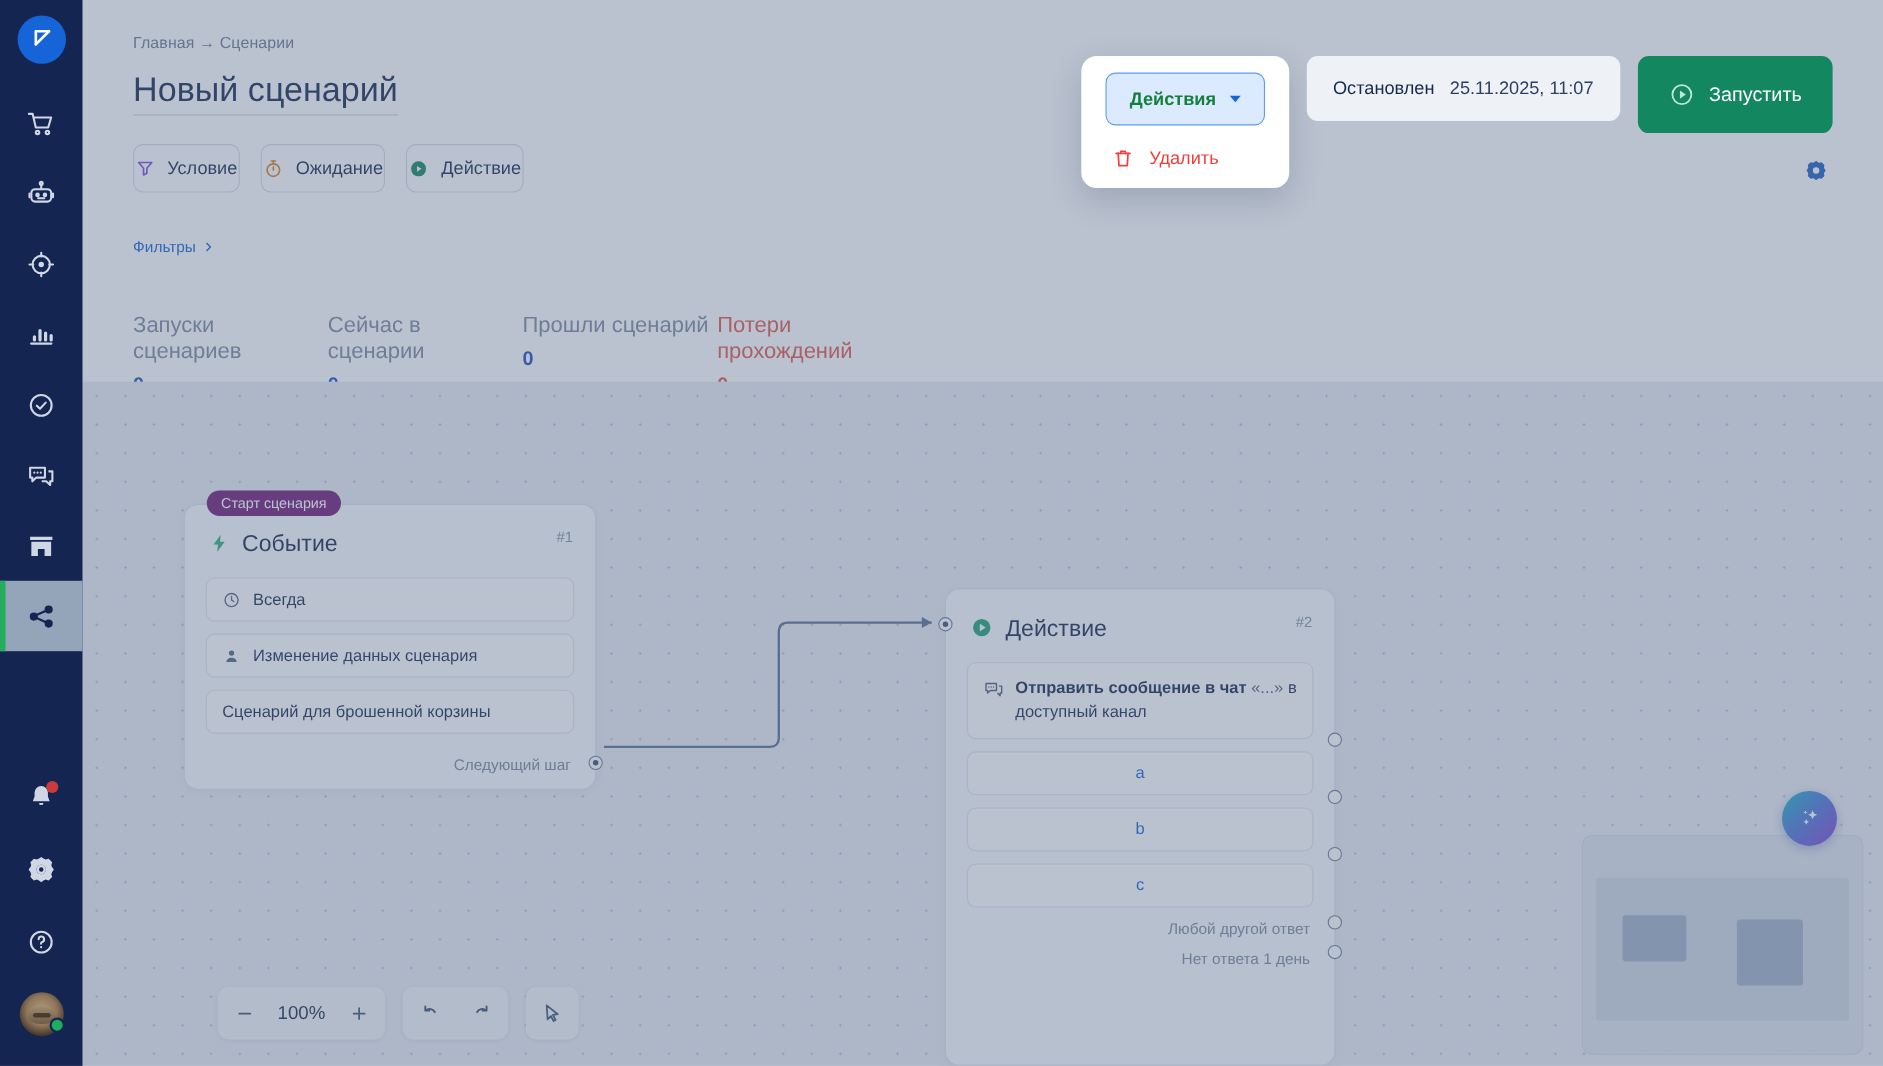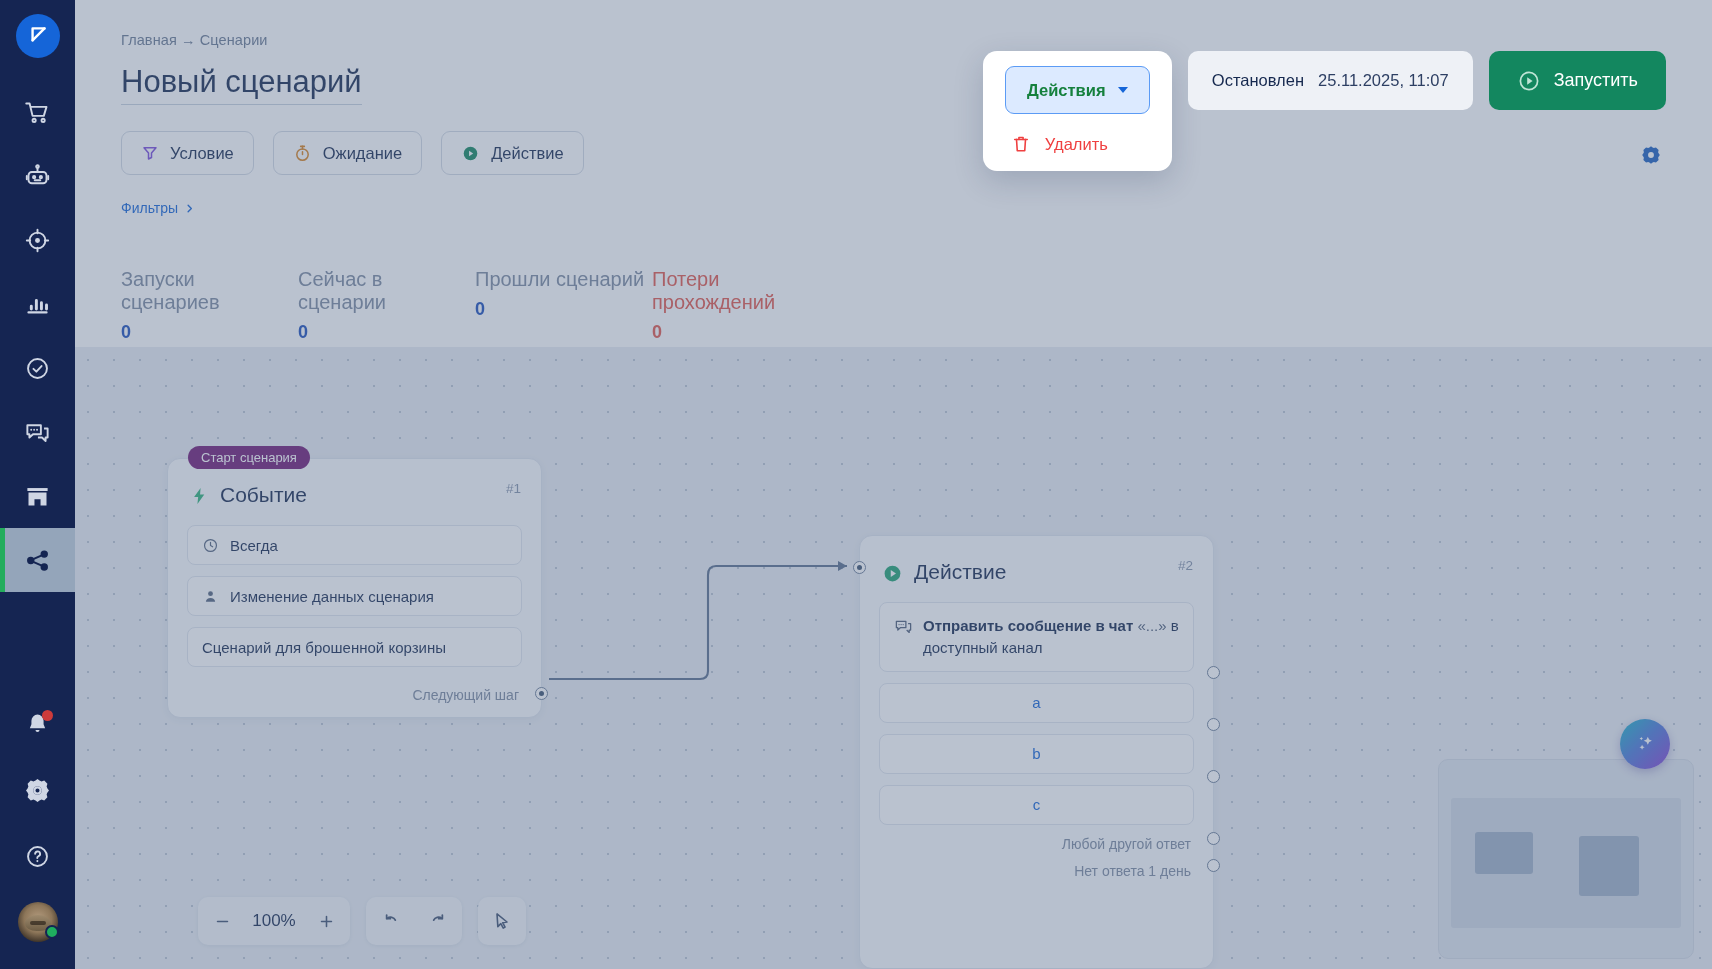--- a/index.html
+++ b/index.html
@@ -79,28 +79,28 @@
     font-size: 14.5px; color: #6a7a93; letter-spacing: .1px;
   }
   .page-title {
     font-size: 31px; color: #16294f; font-weight: 400;
     margin-top: 16px; display: inline-block;
     border-bottom: 1px solid #c9d2de; padding-bottom: 4px;
   }
 
   .chip-row { margin-top: 26px; display: flex; gap: 19px; }
   .chip {
-    height: 44px; padding: 0 19px;
+    height: 44px; padding: 0 1px;
     border: 1px solid #d3dae4; border-radius: 9px; background: #fff;
     display: flex; align-items: center; gap: 11px;
     font-size: 16.5px; color: #16294f; cursor: pointer;
   }
 
   .filters {
-    margin-top: 25px; font-size: 14px; color: #1565d8;
+    margin-top: 41px; font-size: 14px; color: #1565d8;
     display: inline-flex; align-items: center; gap: 6px; cursor: pointer;
   }
 
   .stats { margin-top: 19px; display: flex; gap: 0; }
   .stat { width: 177px; }
   .stat-label { font-size: 20px; color: #7c8aa0; margin-top: 32px; }
   .stat-label.danger { color: #e2574c; }
   .stat-value { margin-top: 8px; font-size: 18px; color: #1c4fbb; font-weight: 700; }
   .stat-value.danger { color: #e2574c; }
 
@@ -133,21 +133,21 @@
     margin-top: 20px; display: flex; align-items: center; gap: 14px;
     color: #ef4040; font-size: 16.5px; cursor: pointer; padding-left: 6px;
   }
   .status-card {
     height: 59px; padding: 12px 24px; border-radius: 10px;
     background: #eef1f6; display: flex; align-items: center; gap: 14px;
     font-size: 16.5px; color: #16294f; white-space: nowrap;
   }
   .status-date { color: #2d3f63; }
   .run-btn {
-    height: 59px; padding: 0 28px; border-radius: 10px;
+    height: 70px; padding: 0 28px; border-radius: 10px;
     background: #13875f; color: #fff; font-size: 18px;
     display: flex; align-items: center; gap: 13px; cursor: pointer; border: none;
   }
 
   
   .canvas {
     position: absolute; left: 75px; top: 347px;
     width: 1637px; height: 622px;
     background-color: #e9edf3;
     background-image: radial-gradient(#b9c3d1 1.2px, transparent 1.2px);
@@ -162,21 +162,21 @@
   }
   .node-1 { left: 92px; top: 111px; width: 375px; height: 260px; }
   .node-2 { left: 784px; top: 188px; width: 355px; height: 434px; }
 
   .start-badge {
     position: absolute; left: 20px; top: -13px;
     background: #701a75; color: #fff;
     font-size: 13px; padding: 4px 13px; border-radius: 12px;
   }
   .node-head {
-    display: flex; align-items: flex-end; gap: 11px;
+    display: flex; align-items: flex-start; gap: 11px;
     padding: 24px 22px 0 22px; font-size: 21px; color: #16294f;
   }
   .node-num {
     position: absolute; right: 20px; top: 22px;
     font-size: 13.5px; color: #8594ab;
   }
   .node-body { padding: 18px 19px 0 19px; display: flex; flex-direction: column; gap: 11px; }
   .slot {
     border: 1px solid #e0e6ee; border-radius: 8px; background: #fff;
     min-height: 40px; padding: 10px 14px;

